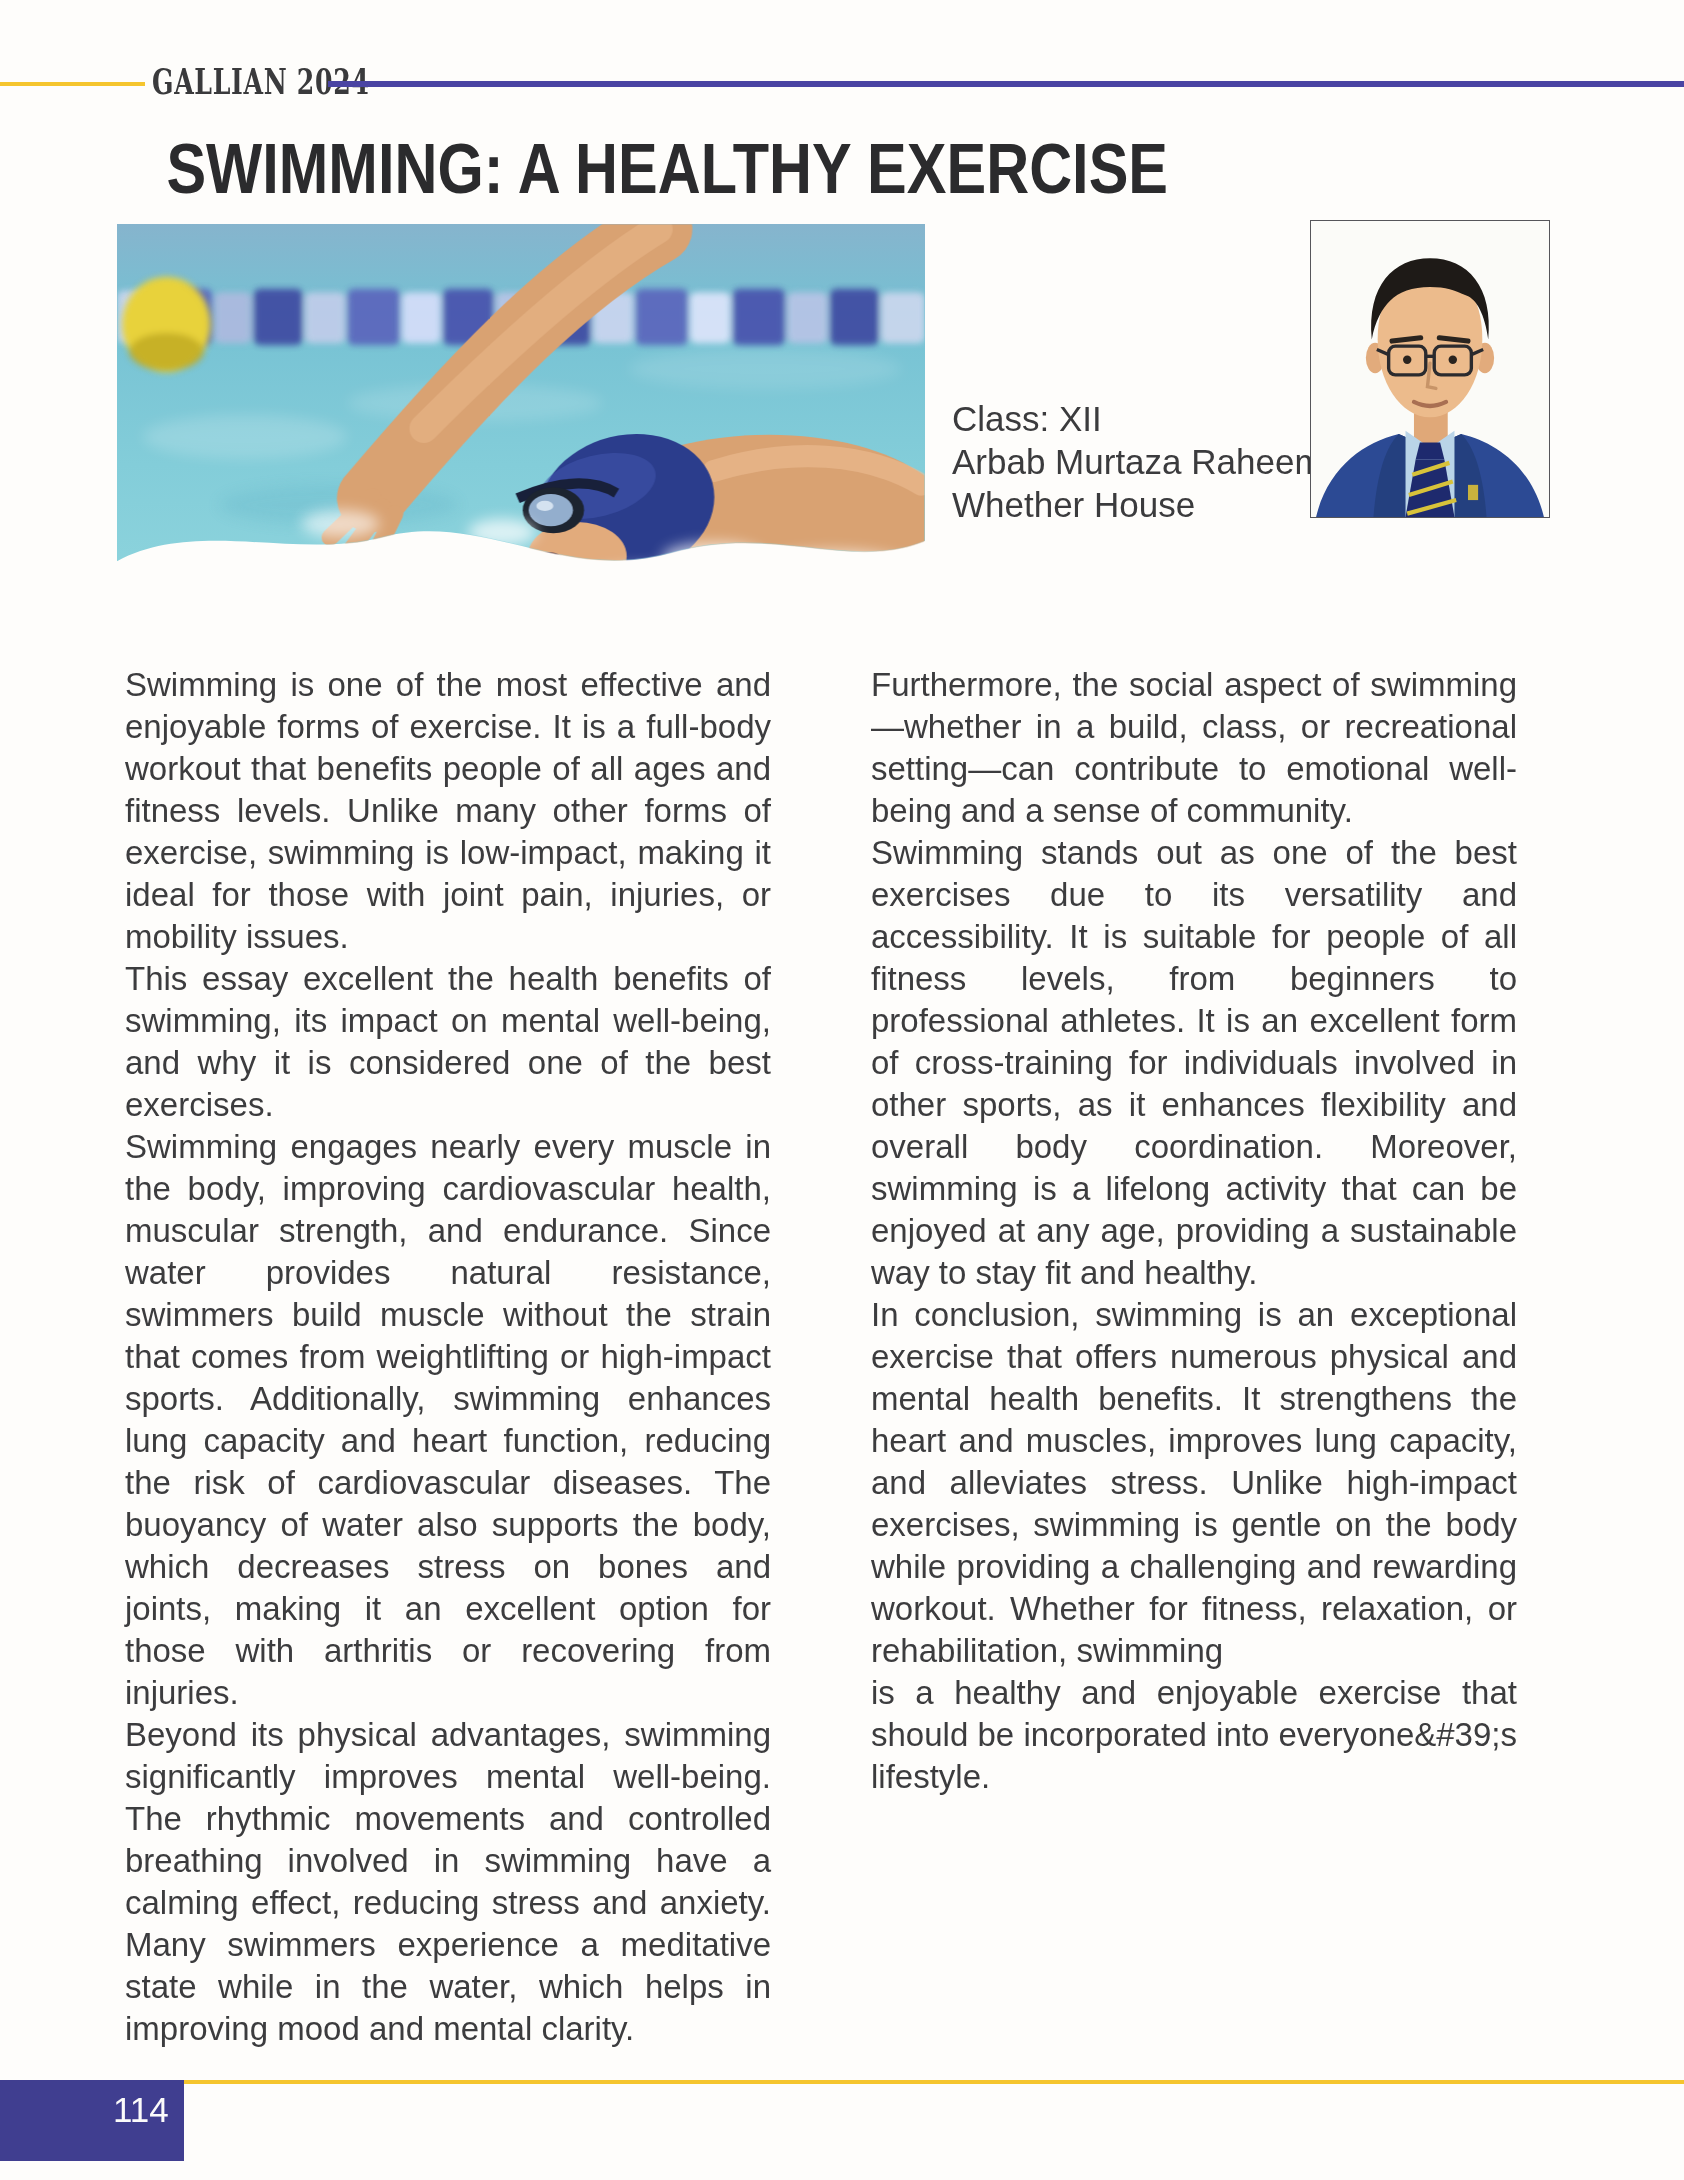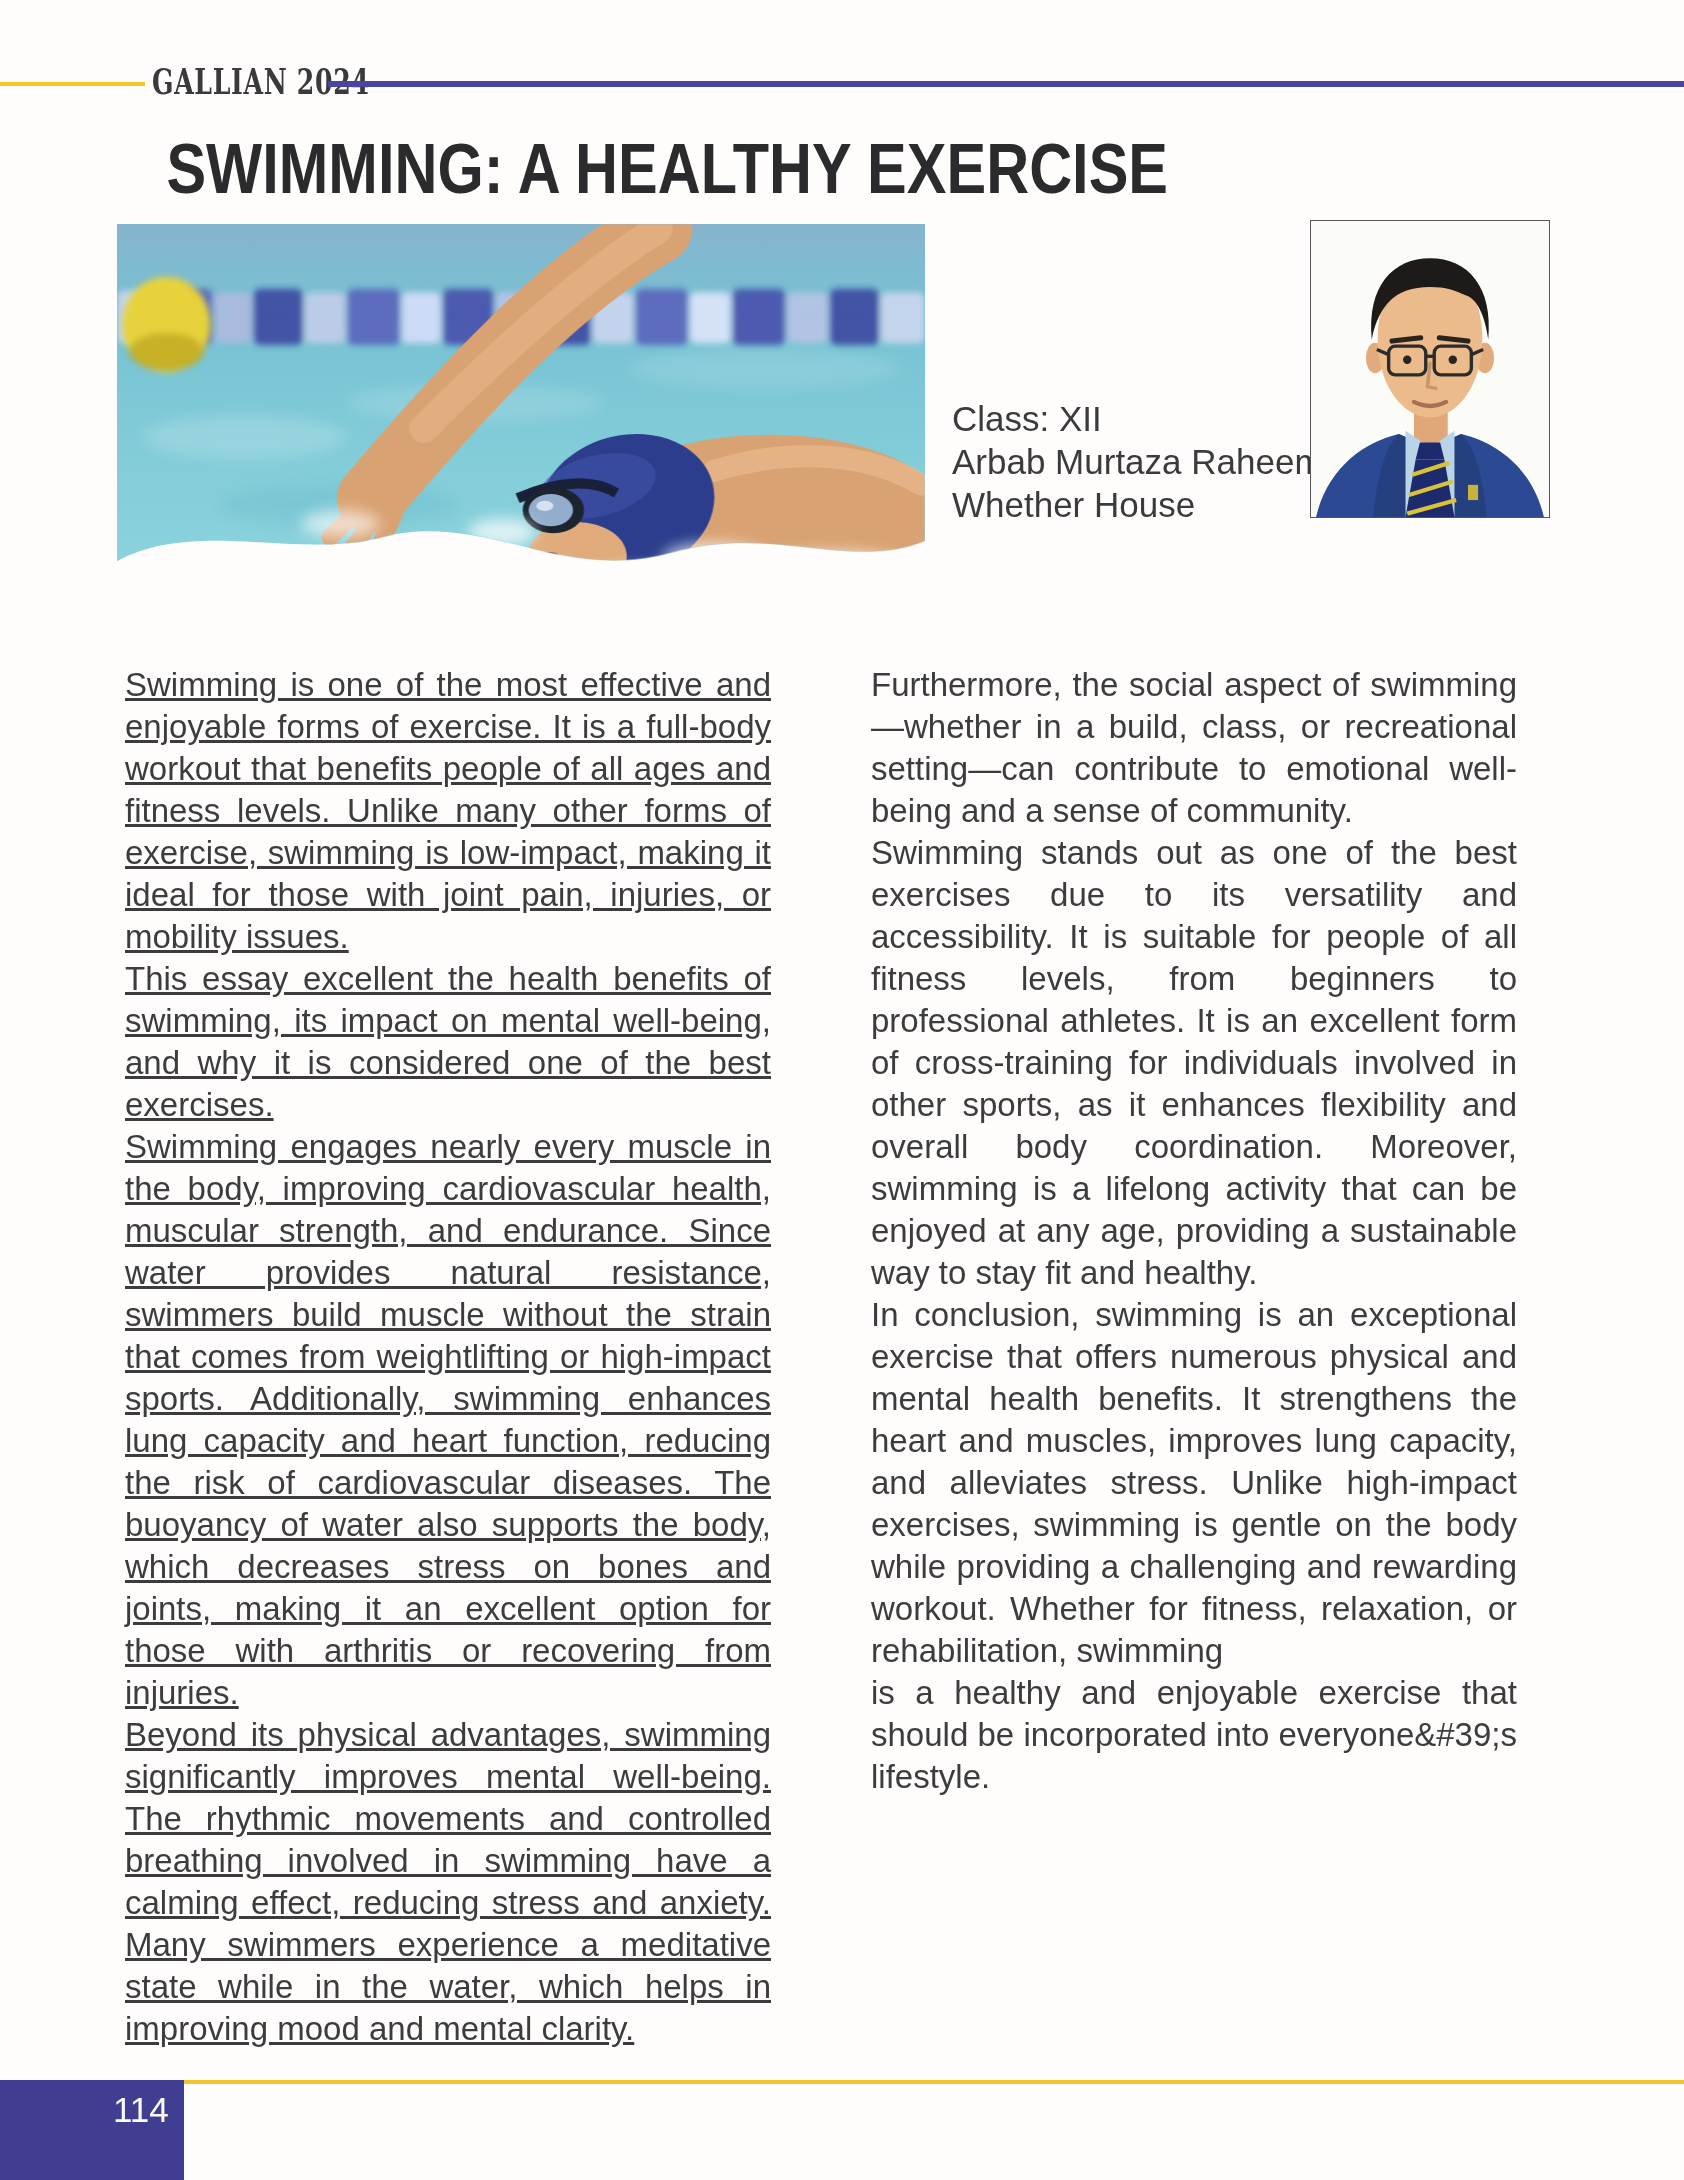--- a/index.html
+++ b/index.html
@@ -41,31 +41,31 @@
 
   
   .portrait{
     position:absolute;left:1310px;top:220px;width:240px;height:298px;
     border:1.7px solid #55555a;background:#fcfcfa;box-sizing:border-box;
   }
   .portrait svg{display:block;width:100%;height:100%;}
 
   
   .col{position:absolute;top:664px;width:646px;}
-  .col-left{left:125px;text-decoration:underline;}
+  .col-left{left:125px;}
   .col-right{left:871px;}
   .col p{
     margin:0;padding:0;
     font-size:33px;line-height:42px;
     text-align:justify;color:#3c3c3e;
   }
 
   
   .footer-box{
-    position:absolute;left:0;top:2080px;width:184px;height:101px;
+    position:absolute;left:0;top:2080px;width:184px;height:81px;
     background:#403e90;box-sizing:border-box;
     text-align:right;padding:10.2px 15.3px 0 0;
   }
   .footer-box .pageno{font-size:35px;color:#fbfbfb;}
   .rule-yellow-bottom{position:absolute;left:184px;top:2080px;width:1501px;height:4.3px;background:#f5c52e;}
 </style>
 </head>
 <body>
 
 <div id="page">

